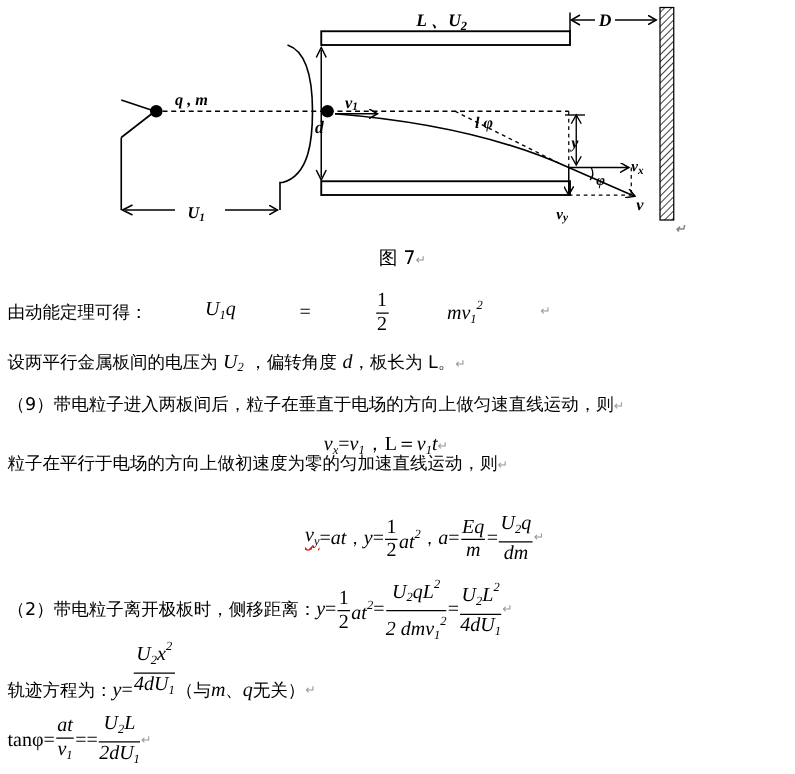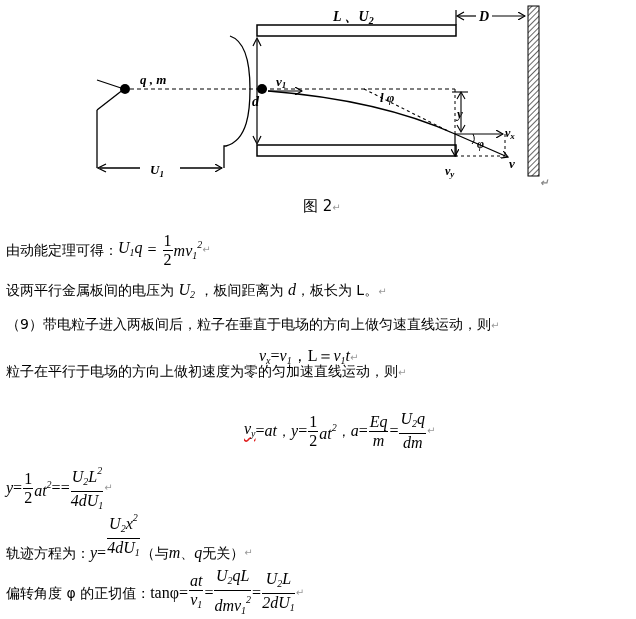--- a/index.html
+++ b/index.html
@@ -90,37 +90,37 @@
   <text x="457" y="118" font-size="13">y</text>
   <text x="505" y="137" font-size="12">v<tspan font-size="9" dy="2">x</tspan></text>
   <text x="477" y="148" font-size="12">φ</text>
   <text x="445" y="175" font-size="12">v<tspan font-size="9" dy="2">y</tspan></text>
   <text x="509" y="168" font-size="13">v</text>
   <text x="150" y="174" font-size="13">U<tspan font-size="9" dy="3">1</tspan></text>
   <text x="540" y="186" font-size="10" fill="#888" font-style="normal" font-weight="normal">↵</text>
 </svg>
 
 <div class="line" style="left:303px;top:197px;font-size:15px;">
-  <span>图 2</span><span class="mark">↵</span>
-</div>
-
-<div class="line" style="left:6px;top:232px;height:36px;display:flex;align-items:center;">
+  <span>图 7</span><span class="mark">↵</span>
+</div>
+
+<div class="line" style="left:6px;top:232px;height:36px;display:flex;align-items:center;gap:46px;">
   <span>由动能定理可得：</span>
   <span class="m"><span>U</span><span class="sub">1</span><span>q</span></span>
   <span class="r" style="margin:0 5px;">=</span>
   <span class="frac r">
       <span class="num">1</span>
       <span>2</span>
     </span>
   <span class="m"><span>mv</span><span class="sub">1</span><span class="sup">2</span></span>
   <span class="mark">↵</span>
 </div>
 
 <div class="line" style="left:6px;top:281px;">
-  <span>设两平行金属板间的电压为 </span><span class="m"><span>U</span><span class="sub">2</span></span><span> ，板间距离为 </span><span class="m">d</span><span>，板长为 L。</span><span class="mark">↵</span>
+  <span>设两平行金属板间的电压为 </span><span class="m"><span>U</span><span class="sub">2</span></span><span> ，偏转角度 </span><span class="m">d</span><span>，板长为 L。</span><span class="mark">↵</span>
 </div>
 
 <div class="line" style="left:6px;top:315px;">
   <span>（9）带电粒子进入两板间后，粒子在垂直于电场的方向上做匀速直线运动，则</span><span class="mark">↵</span>
 </div>
 
 <div class="line" style="left:259px;top:347px;">
   <span class="m"><span>v</span><span class="sub">x</span></span><span class="r">=</span><span class="m"><span>v</span><span class="sub">1</span></span><span class="r">，L＝</span><span class="m"><span>v</span><span class="sub">1</span><span>t</span></span><span class="mark">↵</span>
 </div>
 
@@ -149,28 +149,33 @@
     </span>
     <span class="r">=</span>
   <span class="frac m">
       <span class="num">U<span class="sub">2</span><span>q</span></span>
       <span>dm</span>
     </span>
   <span class="mark">↵</span>
 </div>
 
 <div class="line" style="left:6px;top:467px;height:42px;display:flex;align-items:center;">
+  <span>（2）带电粒子离开极板时，侧移距离：</span>
   <span class="m">y</span>
     <span class="r">=</span>
   <span class="frac r">
       <span class="num">1</span>
       <span>2</span>
     </span>
     <span class="m"><span>at</span><span class="sup">2</span></span>
     <span class="r">=</span>
+  <span class="frac m">
+      <span class="num">U<span class="sub">2</span><span>qL</span><span class="sup">2</span></span>
+      <span><span>2 dmv</span><span class="sub">1</span><span class="sup">2</span></span>
+    </span>
     <span class="r">=</span>
   <span class="frac m">
       <span class="num">U<span class="sub">2</span><span>L</span><span class="sup">2</span></span>
       <span><span>4dU</span><span class="sub">1</span></span>
     </span>
   <span class="mark">↵</span>
 </div>
 
 <div class="line" style="left:6px;top:520px;height:42px;display:flex;align-items:flex-end;">
   <span>轨迹方程为：</span>
@@ -182,31 +187,26 @@
     </span>
   <span> （与 </span>
     <span class="m">m</span>
     <span>、</span>
     <span class="m">q</span>
     <span> 无关）</span>
   <span class="mark">↵</span>
 </div>
 
 <div class="line" style="left:6px;top:572px;height:42px;display:flex;align-items:center;">
-  <span>偏转角度 φ 的正切值：</span>
   <span class="r">tanφ</span>
     <span class="r">=</span>
   <span class="frac m">
       <span class="num">at</span>
       <span><span>v</span><span class="sub">1</span></span>
     </span>
     <span class="r">=</span>
-  <span class="frac m">
-      <span class="num">U<span class="sub">2</span><span>qL</span></span>
-      <span><span>dmv</span><span class="sub">1</span><span class="sup">2</span></span>
-    </span>
     <span class="r">=</span>
   <span class="frac m">
       <span class="num">U<span class="sub">2</span><span>L</span></span>
       <span><span>2dU</span><span class="sub">1</span></span>
     </span>
   <span class="mark">↵</span>
 </div>
 
 </body></html>

